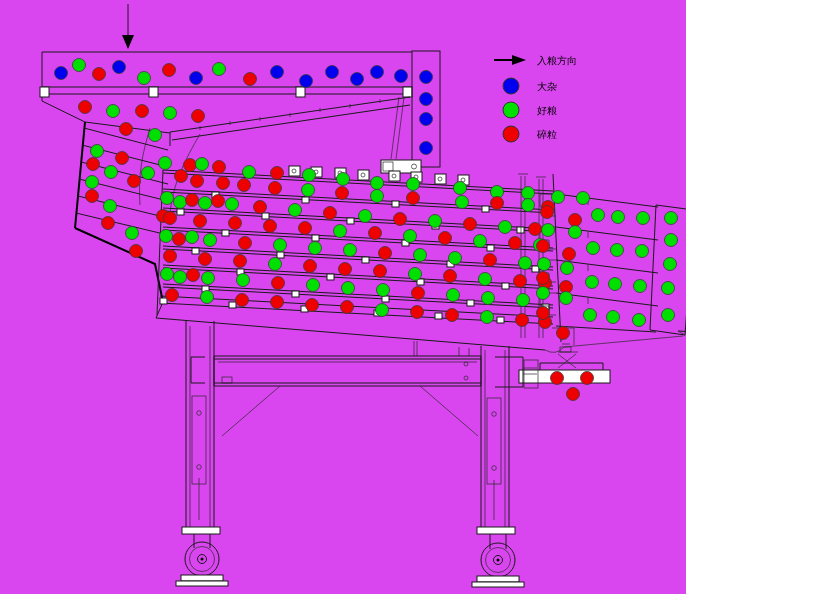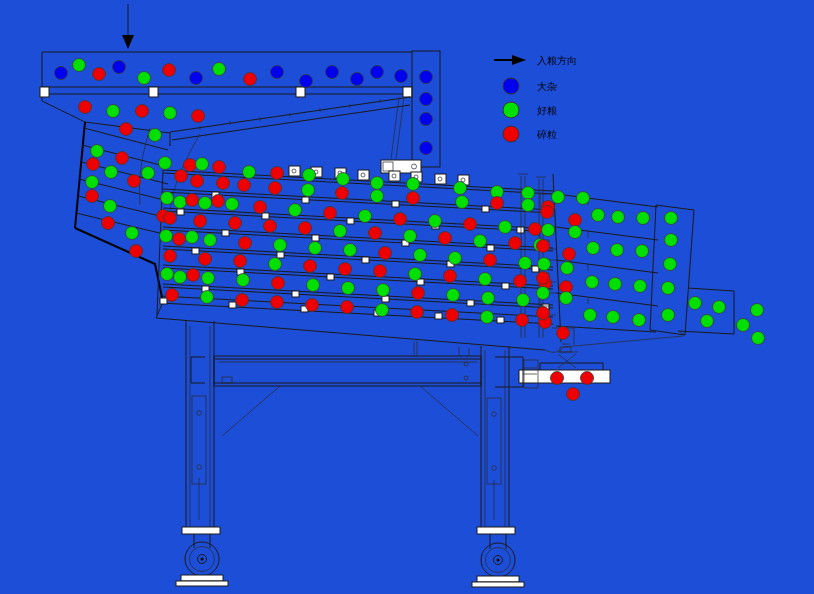--- a/index.html
+++ b/index.html
@@ -1,16 +1,16 @@
 <!DOCTYPE html>
 <html><head>
 <meta charset="utf-8">
 <style>
   html,body{margin:0;padding:0;background:#fff;}
-  .canvas{position:relative;width:814px;height:594px;background:#1d4ed8;overflow:hidden;
+  .canvas{position:relative;width:686px;height:594px;background:#d946ef;overflow:hidden;
           font-family:"DejaVu Sans",sans-serif;}
   svg{display:block;}
   .ln{stroke:#1a1a1a;fill:none;stroke-width:1;}
   .ln2{stroke:#000;fill:none;stroke-width:2;}
   .wfill{stroke:#1a1a1a;fill:#ffffff;stroke-width:1;}
   .thin{stroke:#2a2a2a;fill:none;stroke-width:0.7;}
   .legend-text{font-family:"DejaVu Sans",sans-serif;font-size:10px;fill:#000;stroke:none;}
 </style>
 </head>
 <body>

